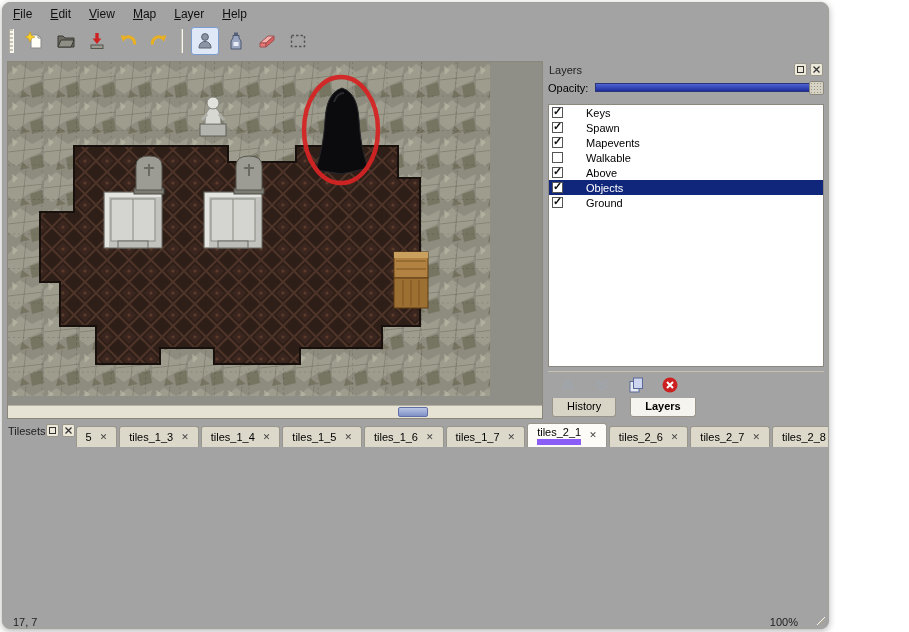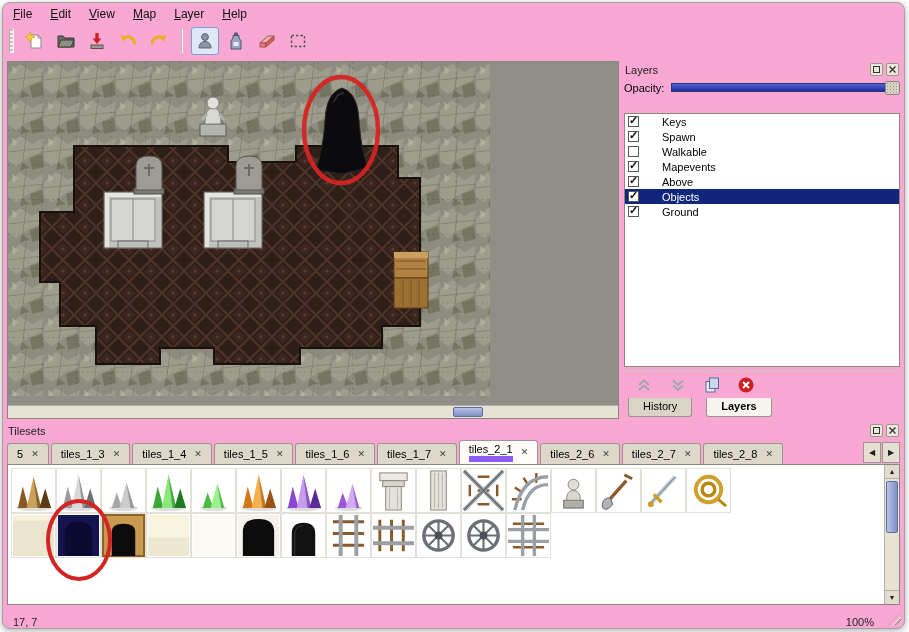--- a/index.html
+++ b/index.html
@@ -1,17 +1,17 @@
 <!DOCTYPE html>
 <html><head>
 <meta charset="utf-8">
 <style>
   *{box-sizing:border-box;margin:0;padding:0}
   html,body{width:909px;height:632px;background:#fff;font-family:"Liberation Sans",sans-serif;overflow:hidden}
-  .window{position:absolute;left:2px;top:2px;width:903px;height:627px;background:#f9a8d4;border:1px solid #a2a29a;
+  .window{position:absolute;left:2px;top:2px;width:827px;height:627px;background:#a3a3a3;border:1px solid #a2a29a;
     border-radius:8px;box-shadow:0 2px 7px rgba(0,0,0,.3);display:flex;flex-direction:column;overflow:hidden}
 
   
   .menubar{height:21px;display:flex;align-items:center;padding:0 10px;gap:18px;font-size:12px;color:#111}
   .menu-item{cursor:default}
 
   
   .toolbar{height:34px;display:flex;align-items:center;padding:0 6px;gap:3px}
   .tb-grip{width:5px;height:24px;margin:0 4px 0 0;background:repeating-linear-gradient(180deg,#c6c2b4 0 2px,#f8f6ee 2px 4px);border-left:1px solid #b2aea0;border-right:1px solid #fbfaf4}
   .tbtn{width:28px;height:28px;display:flex;align-items:center;justify-content:center;background:transparent;border:1px solid transparent;border-radius:3px}
@@ -24,37 +24,37 @@
   .map-svg{position:absolute;left:0;top:0;display:block}
   .hscroll{position:absolute;left:0;right:0;bottom:0;height:13px;background:#e6e2d4;border-top:1px solid #b4b0a2}
   .hthumb{position:absolute;top:1px;height:10px;width:30px;left:73%;background:linear-gradient(#b9c4e4,#7f90c6);border:1px solid #5f6ea6;border-radius:2px}
 
   
   .layers-panel{width:276px;display:flex;flex-direction:column;font-size:11px;min-height:0}
   .pane-titlebar{height:17px;display:flex;align-items:center;justify-content:space-between;padding:0 1px;flex:none}
   .pane-title{font-size:11px;color:#222}
   .pane-btns{display:flex;gap:3px}
   .pane-btn{width:13px;height:13px;border:1px solid #9a968a;background:#ece8da;display:flex;align-items:center;justify-content:center;border-radius:2px}
-  .opacity-row{height:17px;display:flex;align-items:center;gap:7px;margin:1px 0 17px;flex:none}
+  .opacity-row{height:17px;display:flex;align-items:center;gap:7px;margin:1px 0 8px;flex:none}
   .slider{flex:1;height:9px;position:relative;background:linear-gradient(#5063d2,#1d2d9e);border:1px solid #2a3578}
   .slider-handle{position:absolute;right:-1px;top:-3px;width:15px;height:14px;background-color:#d6d2c4;
     background-image:radial-gradient(#9a968a 1px,transparent 1px);background-size:3px 3px;border:1px solid #8a887c;border-radius:2px}
   .layer-list{flex:1;background:#fff;border:1px solid #8a887c;overflow:hidden}
   .layer-row{height:15px;display:flex;align-items:center;gap:23px;padding:0 3px}
   .layer-row.selected{background:#10267b;color:#fff}
   .checkbox{width:11px;height:11px;background:#fff;border:1px solid #555;flex:none;position:relative}
   .checkbox.checked::after{content:"✓";position:absolute;left:0;top:-2px;font-size:11px;font-weight:bold;color:#111;line-height:11px}
   .layer-actions{height:26px;display:flex;align-items:center;gap:14px;padding:0 10px;border-top:1px solid #c6c2b4;margin-top:4px;flex:none}
   .action-btn{width:20px;height:20px;display:flex;align-items:center;justify-content:center}
   .bottom-tabs{height:22px;display:flex;gap:14px;padding:1px 4px 0;flex:none}
   .btab{padding:2px 14px;border:1px solid #98948a;border-top:none;background:#d8d4c6;font-size:11px;border-radius:0 0 3px 3px;height:19px}
   .btab.active{background:#f6f4ee;font-weight:bold}
 
   
-  .tilesets-panel{height:186px;display:flex;flex-direction:column;padding:0 4px 3px;flex:none}
+  .tilesets-panel{height:186px;display:flex;flex-direction:row;padding:0 4px 3px;flex:none}
   .ts-tabs{height:25px;display:flex;align-items:flex-end;gap:2px;padding-right:42px;overflow:hidden;position:relative;flex:none}
   .ts-tab{display:flex;align-items:center;gap:8px;height:21px;padding:0 9px;background:#dcd8ca;border:1px solid #9a968c;border-bottom:none;border-radius:3px 3px 0 0;font-size:11px;white-space:nowrap}
   .ts-tab.active{background:#fcfbf7;height:24px}
   .ts-tab.active .tab-label{border-bottom:6px solid #8b5cf6;padding-bottom:1px}
   .tab-close{font-size:9px;color:#444;line-height:1}
   .ts-nav{position:absolute;right:0;bottom:1px;display:flex;gap:1px}
   .nav-btn{width:18px;height:21px;border:1px solid #9a968c;background:#e4e0d2;display:flex;align-items:center;justify-content:center;font-size:8px;color:#222}
   .tiles-area{flex:1;background:#fff;border:1px solid #8a887c;position:relative;overflow:hidden}
   .tiles-rows{position:absolute;left:3px;top:3px;right:17px}
   .tile-row{display:flex}
@@ -259,26 +259,26 @@
       <div class="layer-list">
         <div class="layer-row">
           <span class="checkbox checked"></span>
           <span>Keys</span>
         </div>
         <div class="layer-row">
           <span class="checkbox checked"></span>
           <span>Spawn</span>
         </div>
         <div class="layer-row">
+          <span class="checkbox checked"></span>
+          <span>Mapevents</span>
+        </div>
+        <div class="layer-row">
           <span class="checkbox"></span>
           <span>Walkable</span>
-        </div>
-        <div class="layer-row">
-          <span class="checkbox checked"></span>
-          <span>Mapevents</span>
         </div>
         <div class="layer-row">
           <span class="checkbox checked"></span>
           <span>Above</span>
         </div>
         <div class="layer-row selected">
           <span class="checkbox checked"></span>
           <span>Objects</span>
         </div>
         <div class="layer-row">

